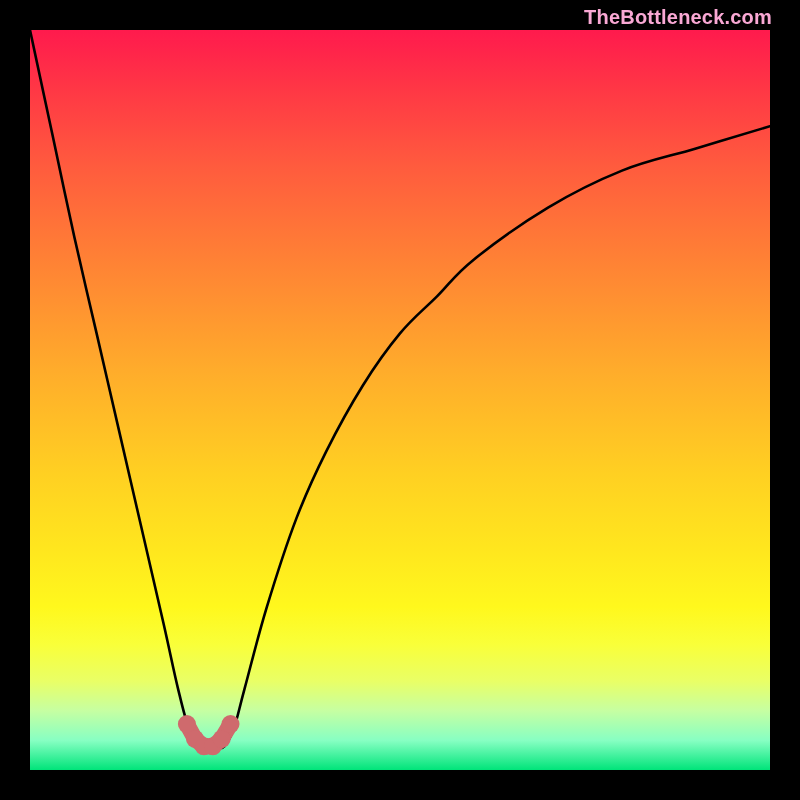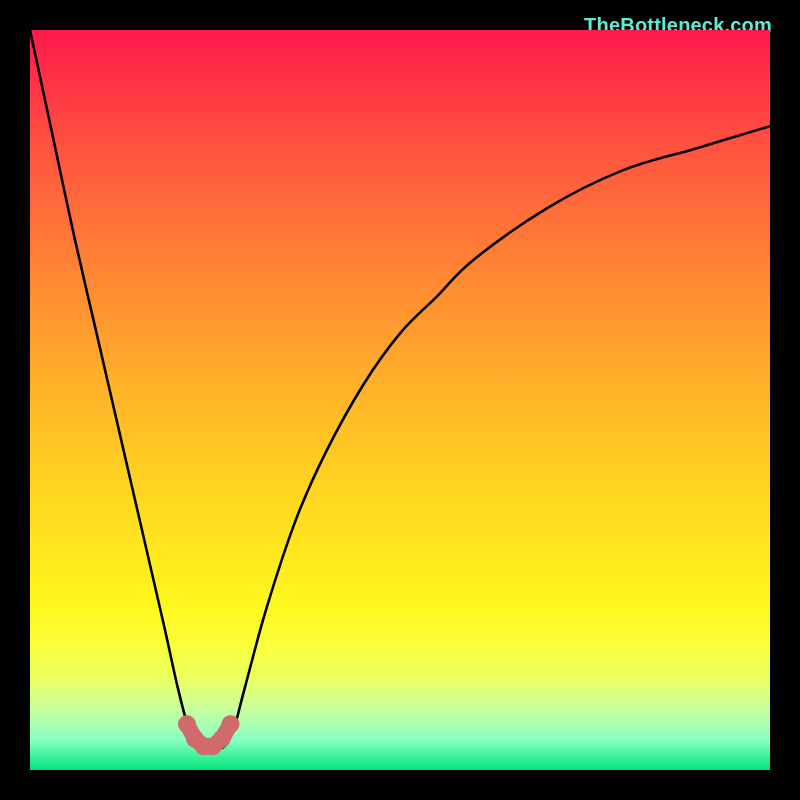--- a/index.html
+++ b/index.html
@@ -51,23 +51,22 @@
     left: 0; top: 0;
     width: 740px;
     height: 740px;
   }
   .attribution {
     position: absolute;
     top: 6px;
     right: 28px;
     font-size: 20px;
     font-weight: 600;
-    color: #5eead4;
+    color: #f9a8d4;
     letter-spacing: 0.2px;
-    margin-top: 8px;
   }
 </style>
 </head>
 <body>
 
 <div class="frame">
   <div class="attribution">TheBottleneck.com</div>
   <div class="plot">
     <div class="gradient-bg"></div>
     <svg class="curve-overlay" viewBox="0 0 740 740" preserveAspectRatio="none">

